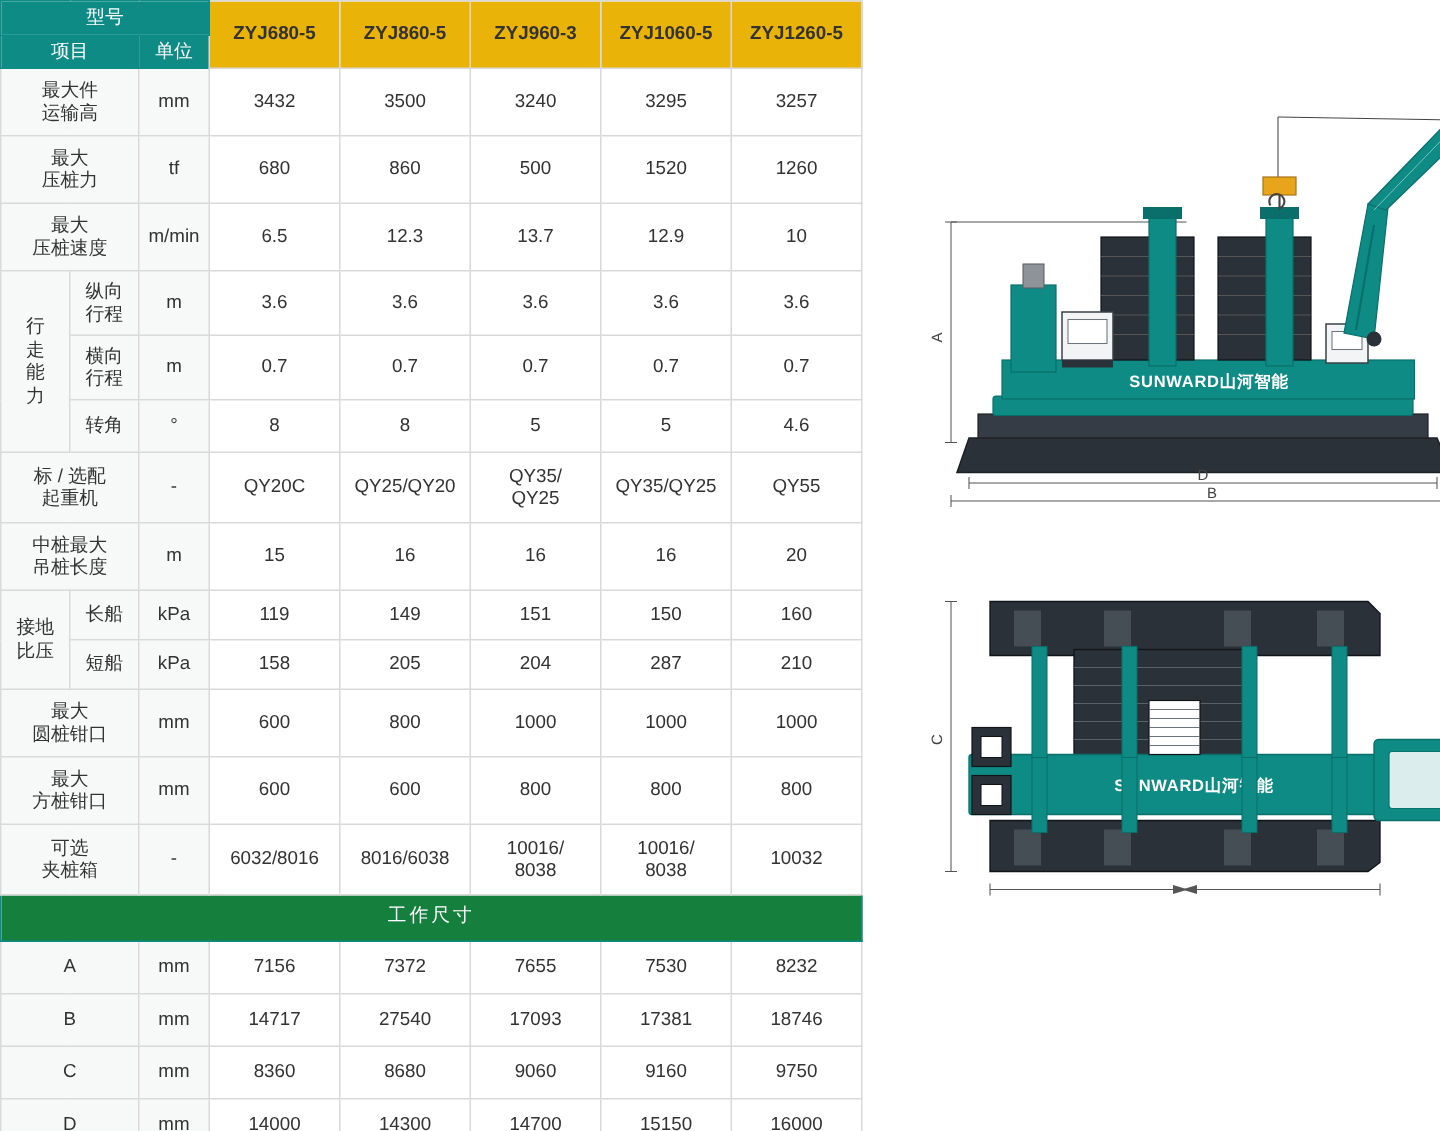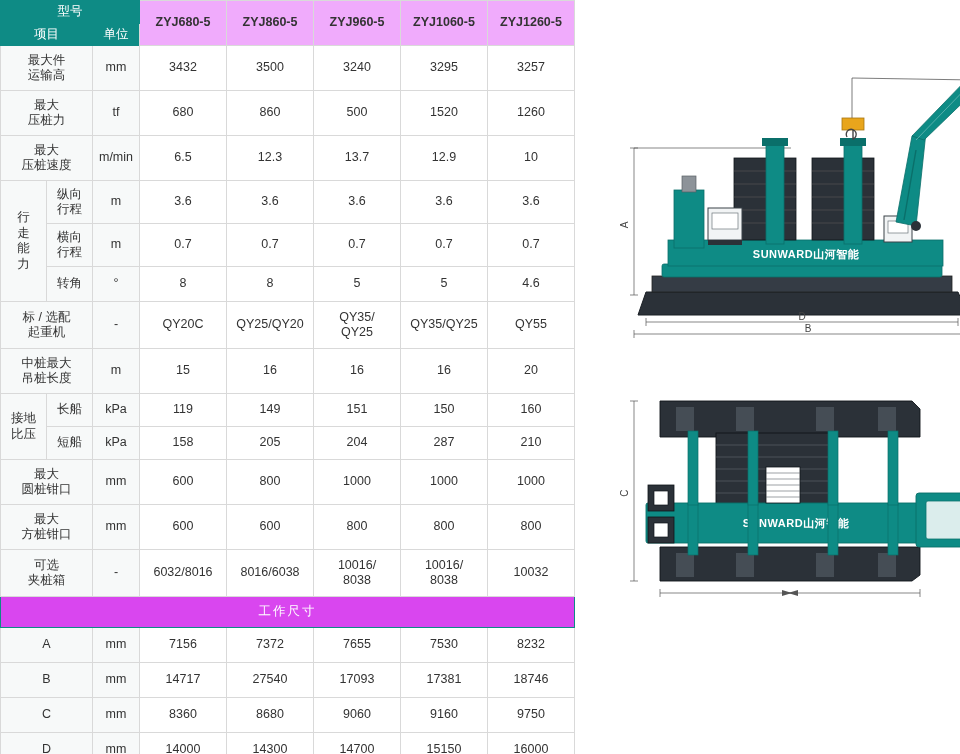--- a/index.html
+++ b/index.html
@@ -43,38 +43,39 @@
     font-weight: normal;
   }
   .hdr-teal {
     background: #0e8b85;
     color: #ffffff !important;
     font-weight: bold;
     font-size: 13px;
     border-color: #0e8b85 !important;
   }
   .hdr-model {
-    background: #f0abfc;
+    background: #eab308;
     font-weight: bold !important;
     font-size: 12.5px;
     color: #333;
   }
   .rowlabel {
     background: #f7f9f9;
   }
   .valcell {
     background: #ffffff;
   }
   .section-title {
-    background: #d946ef;
+    background: #15803d;
     color: #fff !important;
     font-weight: bold;
     font-size: 13px;
     letter-spacing: 2px;
     border-color: #0e8b85 !important;
+    font-family: Liberation Mono, monospace;
   }
   .col-item { width: 46px; }
   .col-sub  { width: 46px; }
   .col-unit { width: 47px; }
   .col-val  { width: 87px; }
 
   
   .figures {
     position: absolute;
     left: 616px;
@@ -117,21 +118,21 @@
           <col class="col-val">
           <col class="col-val">
           <col class="col-val">
       </colgroup>
       <tbody>
 
         <tr>
           <td class="hdr-teal" colspan="3">型号</td>
           <td class="hdr-model" rowspan="2">ZYJ680-5</td>
           <td class="hdr-model" rowspan="2">ZYJ860-5</td>
-          <td class="hdr-model" rowspan="2">ZYJ960-5</td>
+          <td class="hdr-model" rowspan="2">ZYJ960-3</td>
           <td class="hdr-model" rowspan="2">ZYJ1060-5</td>
           <td class="hdr-model" rowspan="2">ZYJ1260-5</td>
         </tr>
 
         <tr>
           <td class="hdr-teal" colspan="2">项目</td>
           <td class="hdr-teal">单位</td>
         </tr>
 
         <tr>

